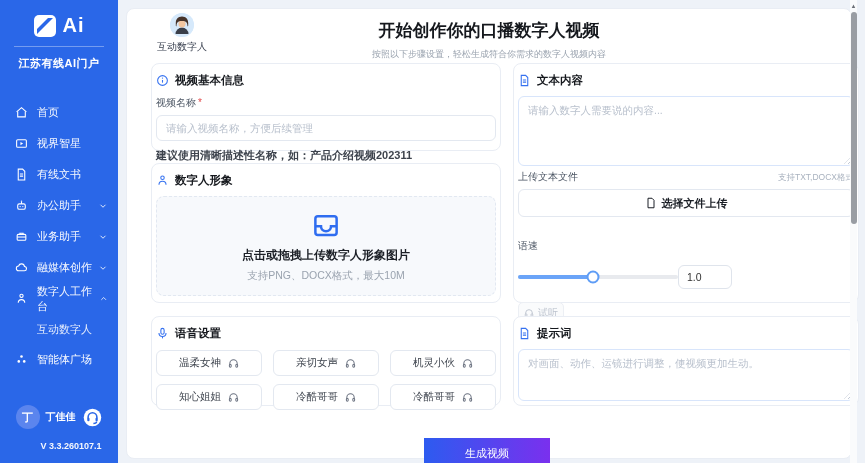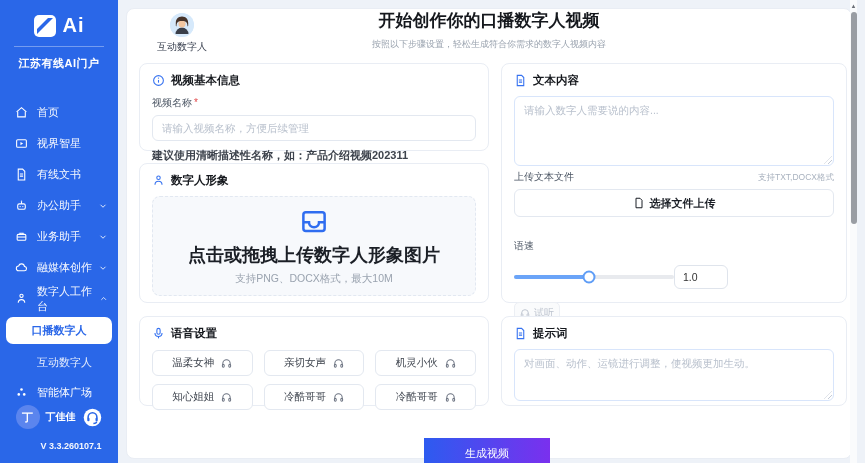--- a/index.html
+++ b/index.html
@@ -43,26 +43,26 @@
   
   .main { position:absolute; left:118px; top:0; right:0; bottom:0; background:#eef2f8; }
   .panel {
     position:absolute; left:8px; top:8px; width:726px; height:451px;
     background:#fff; border:1px solid #e9edf4; border-radius:8px;
   }
   .hdr-avatar-wrap { position:absolute; left:25px; top:4px; width:60px; text-align:center; }
   .hdr-avatar { width:24px; height:24px; border-radius:50%; overflow:hidden; margin:0 auto; background:#d6e9fb; }
   .hdr-avatar svg { width:24px; height:24px; display:block; }
   .hdr-avatar-label { font-size:10px; color:#3a4150; margin-top:3px; }
-  .page-title { text-align:center; font-size:17px; font-weight:bold; color:#15181d; }
+  .page-title { text-align:center; margin-top:10px; font-size:17px; font-weight:bold; color:#15181d; }
   .page-subtitle { text-align:center; margin-top:6px; font-size:9px; color:#9aa3af; }
   .col { position:absolute; }
   .col-left  { left:12px;  top:54px; width:350px; }
   .col-right { left:374px; top:54px; width:346px; }
-  .card { position:absolute; left:0; width:100%; background:#fff; border:1px solid #e9edf4; border-radius:8px; padding:9px 12px; }
+  .card { position:absolute; left:12px; width:100%; background:#fff; border:1px solid #e9edf4; border-radius:8px; padding:9px 4px; }
   .card-h { display:flex; align-items:center; gap:6px; font-size:11.5px; font-weight:bold; color:#15181d; }
   .card-h .cicon { width:13px; height:13px; display:flex; color:#3672f0; }
   .card-h .cicon svg { width:13px; height:13px; }
   .field-label { font-size:10px; color:#4b5563; margin-top:8px; }
   .req { color:#e2494b; margin-left:2px; }
   .text-input {
     width:100%; height:26px; margin-top:5px; border:1px solid #e3e8f0; border-radius:6px;
     padding:0 9px; font-size:10.5px; color:#333; outline:none; font-family:inherit;
   }
   .text-input::placeholder, textarea::placeholder { color:#b9c1cd; }
@@ -73,21 +73,21 @@
   .card-voice  { top:253px; height:90px; }
   .card-text   { top:0;   height:240px; }
   .card-prompt { top:253px; height:90px; }
   
   .upload-box {
     margin-top:8px; height:100px; background:#f7f9fc; border:1px dashed #e2e8f1; border-radius:8px;
     display:flex; flex-direction:column; align-items:center; justify-content:center; cursor:pointer;
   }
   .upload-box .uicon { width:30px; height:30px; color:#2f6df0; }
   .upload-box .uicon svg { width:30px; height:30px; }
-  .upload-main { font-size:18px; font-weight:bold; margin-top:7px; color:#1b1f26; }
+  .upload-main { font-size:12px; font-weight:bold; margin-top:7px; color:#1b1f26; }
   .upload-sub  { font-size:10.5px; color:#9aa3af; margin-top:5px; }
   
   .voice-grid { display:grid; grid-template-columns:repeat(3,1fr); gap:8px 11px; margin-top:9px; }
   .voice-btn {
     height:26px; border:1px solid #e3e8f0; border-radius:6px; background:#fff; cursor:pointer;
     display:flex; align-items:center; justify-content:center; gap:7px; font-size:10.5px; color:#3d434d; font-family:inherit;
   }
   .voice-btn .hicon { width:11px; height:11px; color:#6b7280; display:flex; }
   .voice-btn .hicon svg { width:11px; height:11px; }
   
@@ -236,21 +236,20 @@
             </svg>
         </span>
         <span>数字人工作台</span>
         <span class="chev">
           <svg viewBox="0 0 24 24" fill="none" stroke="#fff" stroke-width="2.4">
               <path d="M6 15l6-6 6 6"></path>
             </svg>
         </span>
       </div>
 
-      <div class="sub-active">口播数字人</div>
       <div class="sub-item">互动数字人</div>
 
       <div class="nav-item">
         <span class="nicon">
           <svg viewBox="0 0 24 24" fill="#fff">
               <circle cx="12" cy="6.5" r="2.4"></circle>
               <circle cx="7" cy="15.5" r="2.4"></circle>
               <circle cx="17" cy="15.5" r="2.4"></circle>
             </svg>
         </span>

